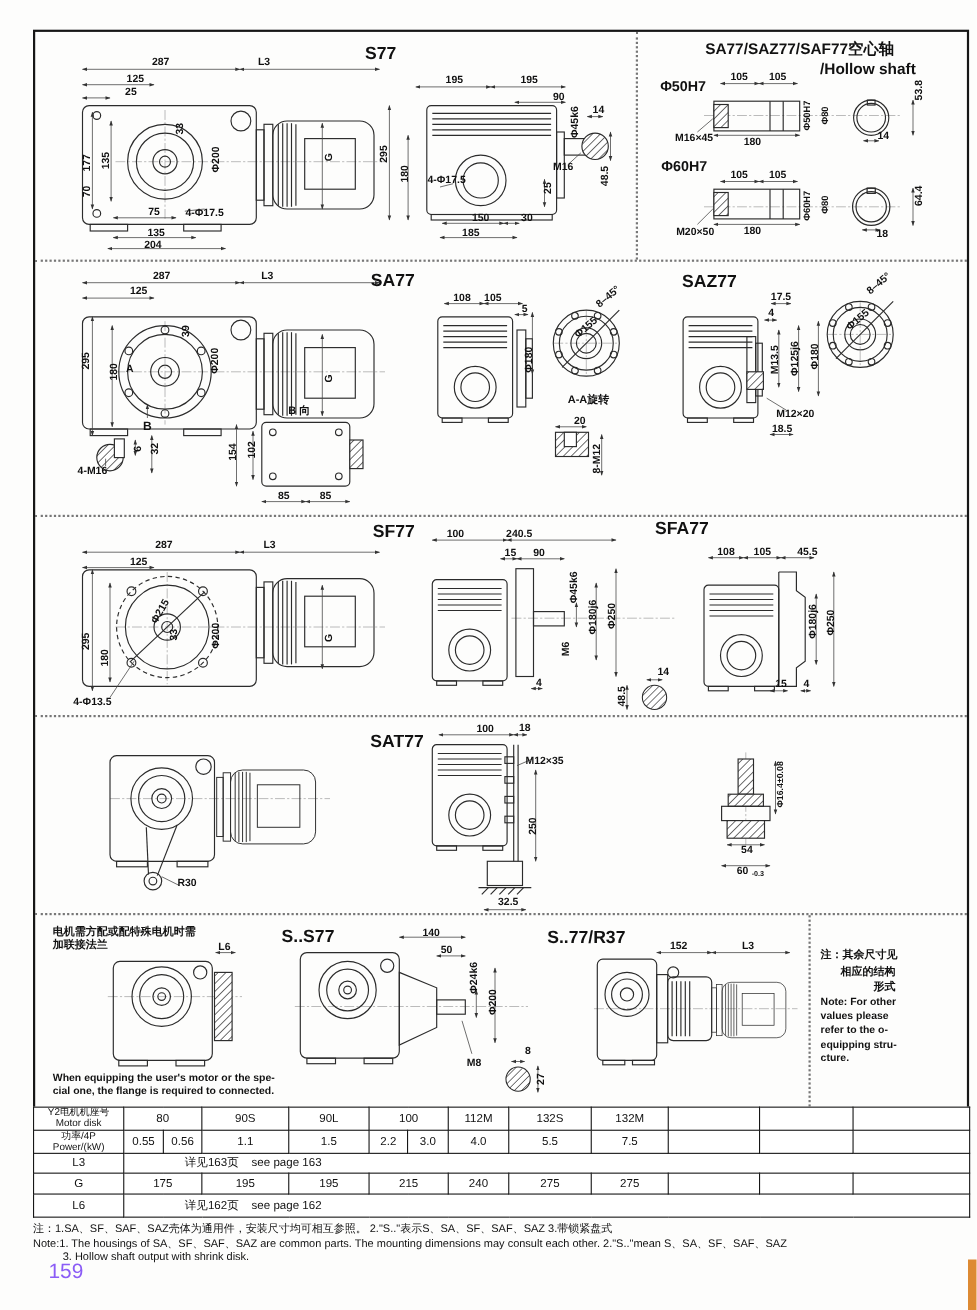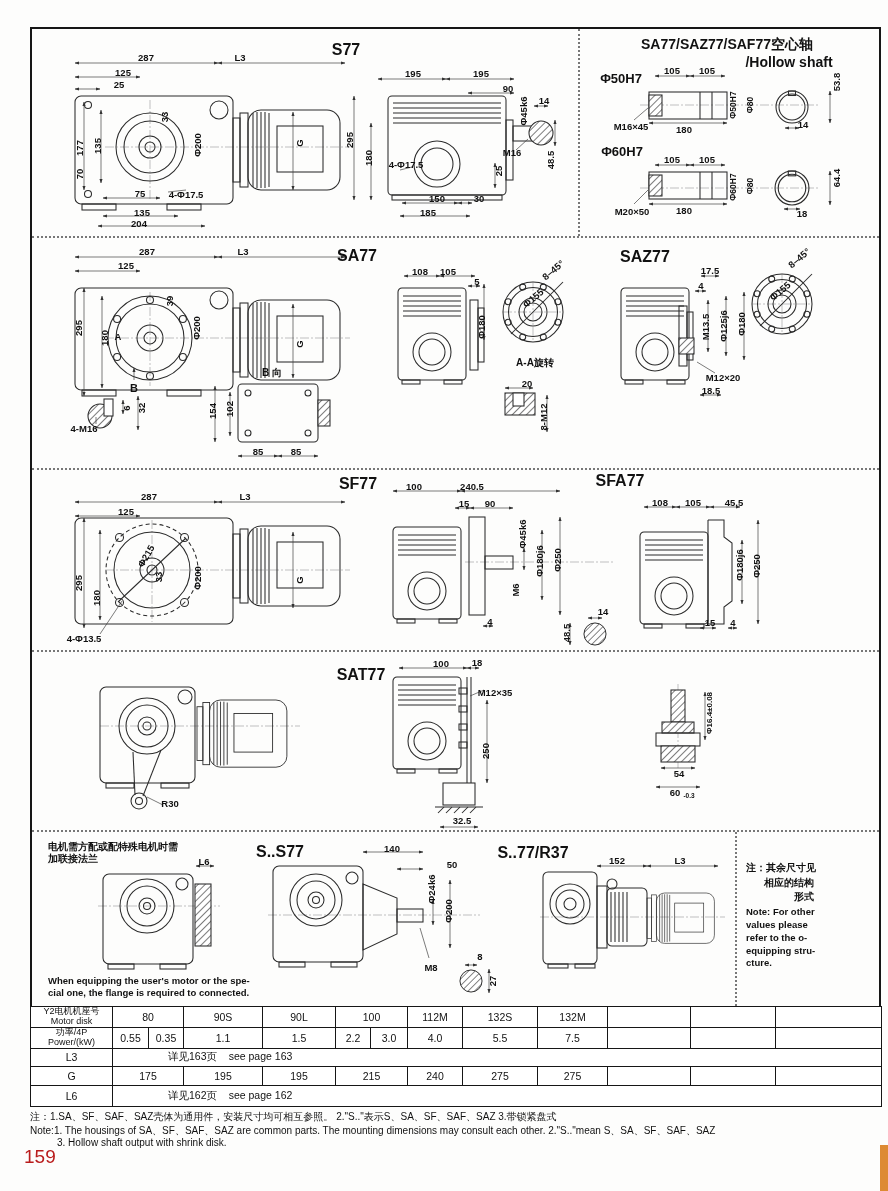--- a/index.html
+++ b/index.html
@@ -16,21 +16,21 @@
   .dim{position:absolute;font:700 9.5px "Liberation Sans",sans-serif;color:#111;white-space:nowrap;}
   #dims{position:absolute;left:30px;top:1006px;width:851px;border-collapse:collapse;z-index:4;
         table-layout:fixed;background:#fff;}
   #dims td{border:1.5px solid #161616;text-align:center;font:400 10.5px "Liberation Sans",sans-serif;
         color:#111;padding:0;overflow:hidden;}
   #dims .lbl{font-size:9px;line-height:1.1;}
   #dims .pre{text-align:left;padding-left:55px;white-space:pre;}
   #dims tr.r1{height:20px;} #dims tr.r2{height:20px;} #dims tr.r3{height:18px;}
   #dims tr.r4{height:19px;} #dims tr.r5{height:21px;}
   .fnote{position:absolute;font:400 10px "Liberation Sans",sans-serif;color:#111;white-space:nowrap;z-index:4;}
-  #pageno{position:absolute;left:24px;top:1146px;font:500 19px "Liberation Sans",sans-serif;color:#b91c1c;z-index:4;}
+  #pageno{position:absolute;left:44px;top:1146px;font:500 19px "Liberation Sans",sans-serif;color:#8b5cf6;z-index:4;}
   #tab{position:absolute;left:880px;top:1145px;width:8px;height:46px;background:var(--tab-color,#dd8a33);z-index:5;}
 </style>
 </head>
 <body>
 
 <div id="page">
   <div class="frame"></div>
   <div class="sep" style="top:236px;"></div>
   <div class="sep" style="top:468px;"></div>
   <div class="sep" style="top:650px;"></div>
@@ -542,21 +542,21 @@
       <span class="dim" style="left: 679px; top: 773px; transform: translate(-50%, -50%);">54</span>
       <span class="dim" style="left: 675px; top: 792px; transform: translate(-50%, -50%);">60</span>
       <span class="dim" style="left: 689px; top: 795px; font-size: 6.5px; transform: translate(-50%, -50%);">-0.3</span>
       <span class="dim" style="left: 48px; top: 847px; font-size: 10px; transform: translate(0px, -50%);">电机需方配或配特殊电机时需</span>
       <span class="dim" style="left: 48px; top: 859px; font-size: 10px; transform: translate(0px, -50%);">加联接法兰</span>
       <span class="dim" style="left: 48px; top: 980px; font-size: 9.5px; transform: translate(0px, -50%);">When equipping the user's motor or the spe-</span>
       <span class="dim" style="left: 48px; top: 992px; font-size: 9.5px; transform: translate(0px, -50%);">cial one, the flange is required to connected.</span>
       <span class="dim" style="left: 280px; top: 852px; font-size: 16px; transform: translate(-50%, -50%);">S..S77</span>
       <span class="dim" style="left: 204px; top: 861px; transform: translate(-50%, -50%);">L6</span>
       <span class="dim" style="left: 392px; top: 848px; transform: translate(-50%, -50%);">140</span>
-      <span class="dim" style="left: 406px; top: 864px; transform: translate(-50%, -50%); margin-left: 46px;">50</span>
+      <span class="dim" style="left: 406px; top: 864px; transform: translate(-50%, -50%);">50</span>
       <span class="dim" style="left: 431px; top: 889px; transform: translate(-50%, -50%) rotate(-90deg);">Φ24k6</span>
       <span class="dim" style="left: 448px; top: 911px; transform: translate(-50%, -50%) rotate(-90deg);">Φ200</span>
       <span class="dim" style="left: 431px; top: 967px; transform: translate(-50%, -50%);">M8</span>
       <span class="dim" style="left: 480px; top: 956px; transform: translate(-50%, -50%);">8</span>
       <span class="dim" style="left: 492px; top: 981px; transform: translate(-50%, -50%) rotate(-90deg);">27</span>
       <span class="dim" style="left: 533px; top: 853px; font-size: 16px; transform: translate(-50%, -50%);">S..77/R37</span>
       <span class="dim" style="left: 617px; top: 860px; transform: translate(-50%, -50%);">152</span>
       <span class="dim" style="left: 680px; top: 860px; transform: translate(-50%, -50%);">L3</span>
       <span class="dim" style="left: 746px; top: 868px; font-size: 10px; transform: translate(0px, -50%);">注：其余尺寸见</span>
       <span class="dim" style="left: 764px; top: 883px; font-size: 10px; transform: translate(0px, -50%);">相应的结构</span>
@@ -600,21 +600,21 @@
       <td></td>
       <td></td>
       <td></td>
     </tr>
     <tr class="r2">
       <td class="lbl">
         <div>功率/4P</div>
         <div>Power/(kW)</div>
       </td>
       <td>0.55</td>
-      <td>0.35</td>
+      <td>0.56</td>
       <td>1.1</td>
       <td>1.5</td>
       <td>2.2</td>
       <td>3.0</td>
       <td>4.0</td>
       <td>5.5</td>
       <td>7.5</td>
       <td></td>
       <td></td>
       <td></td>

